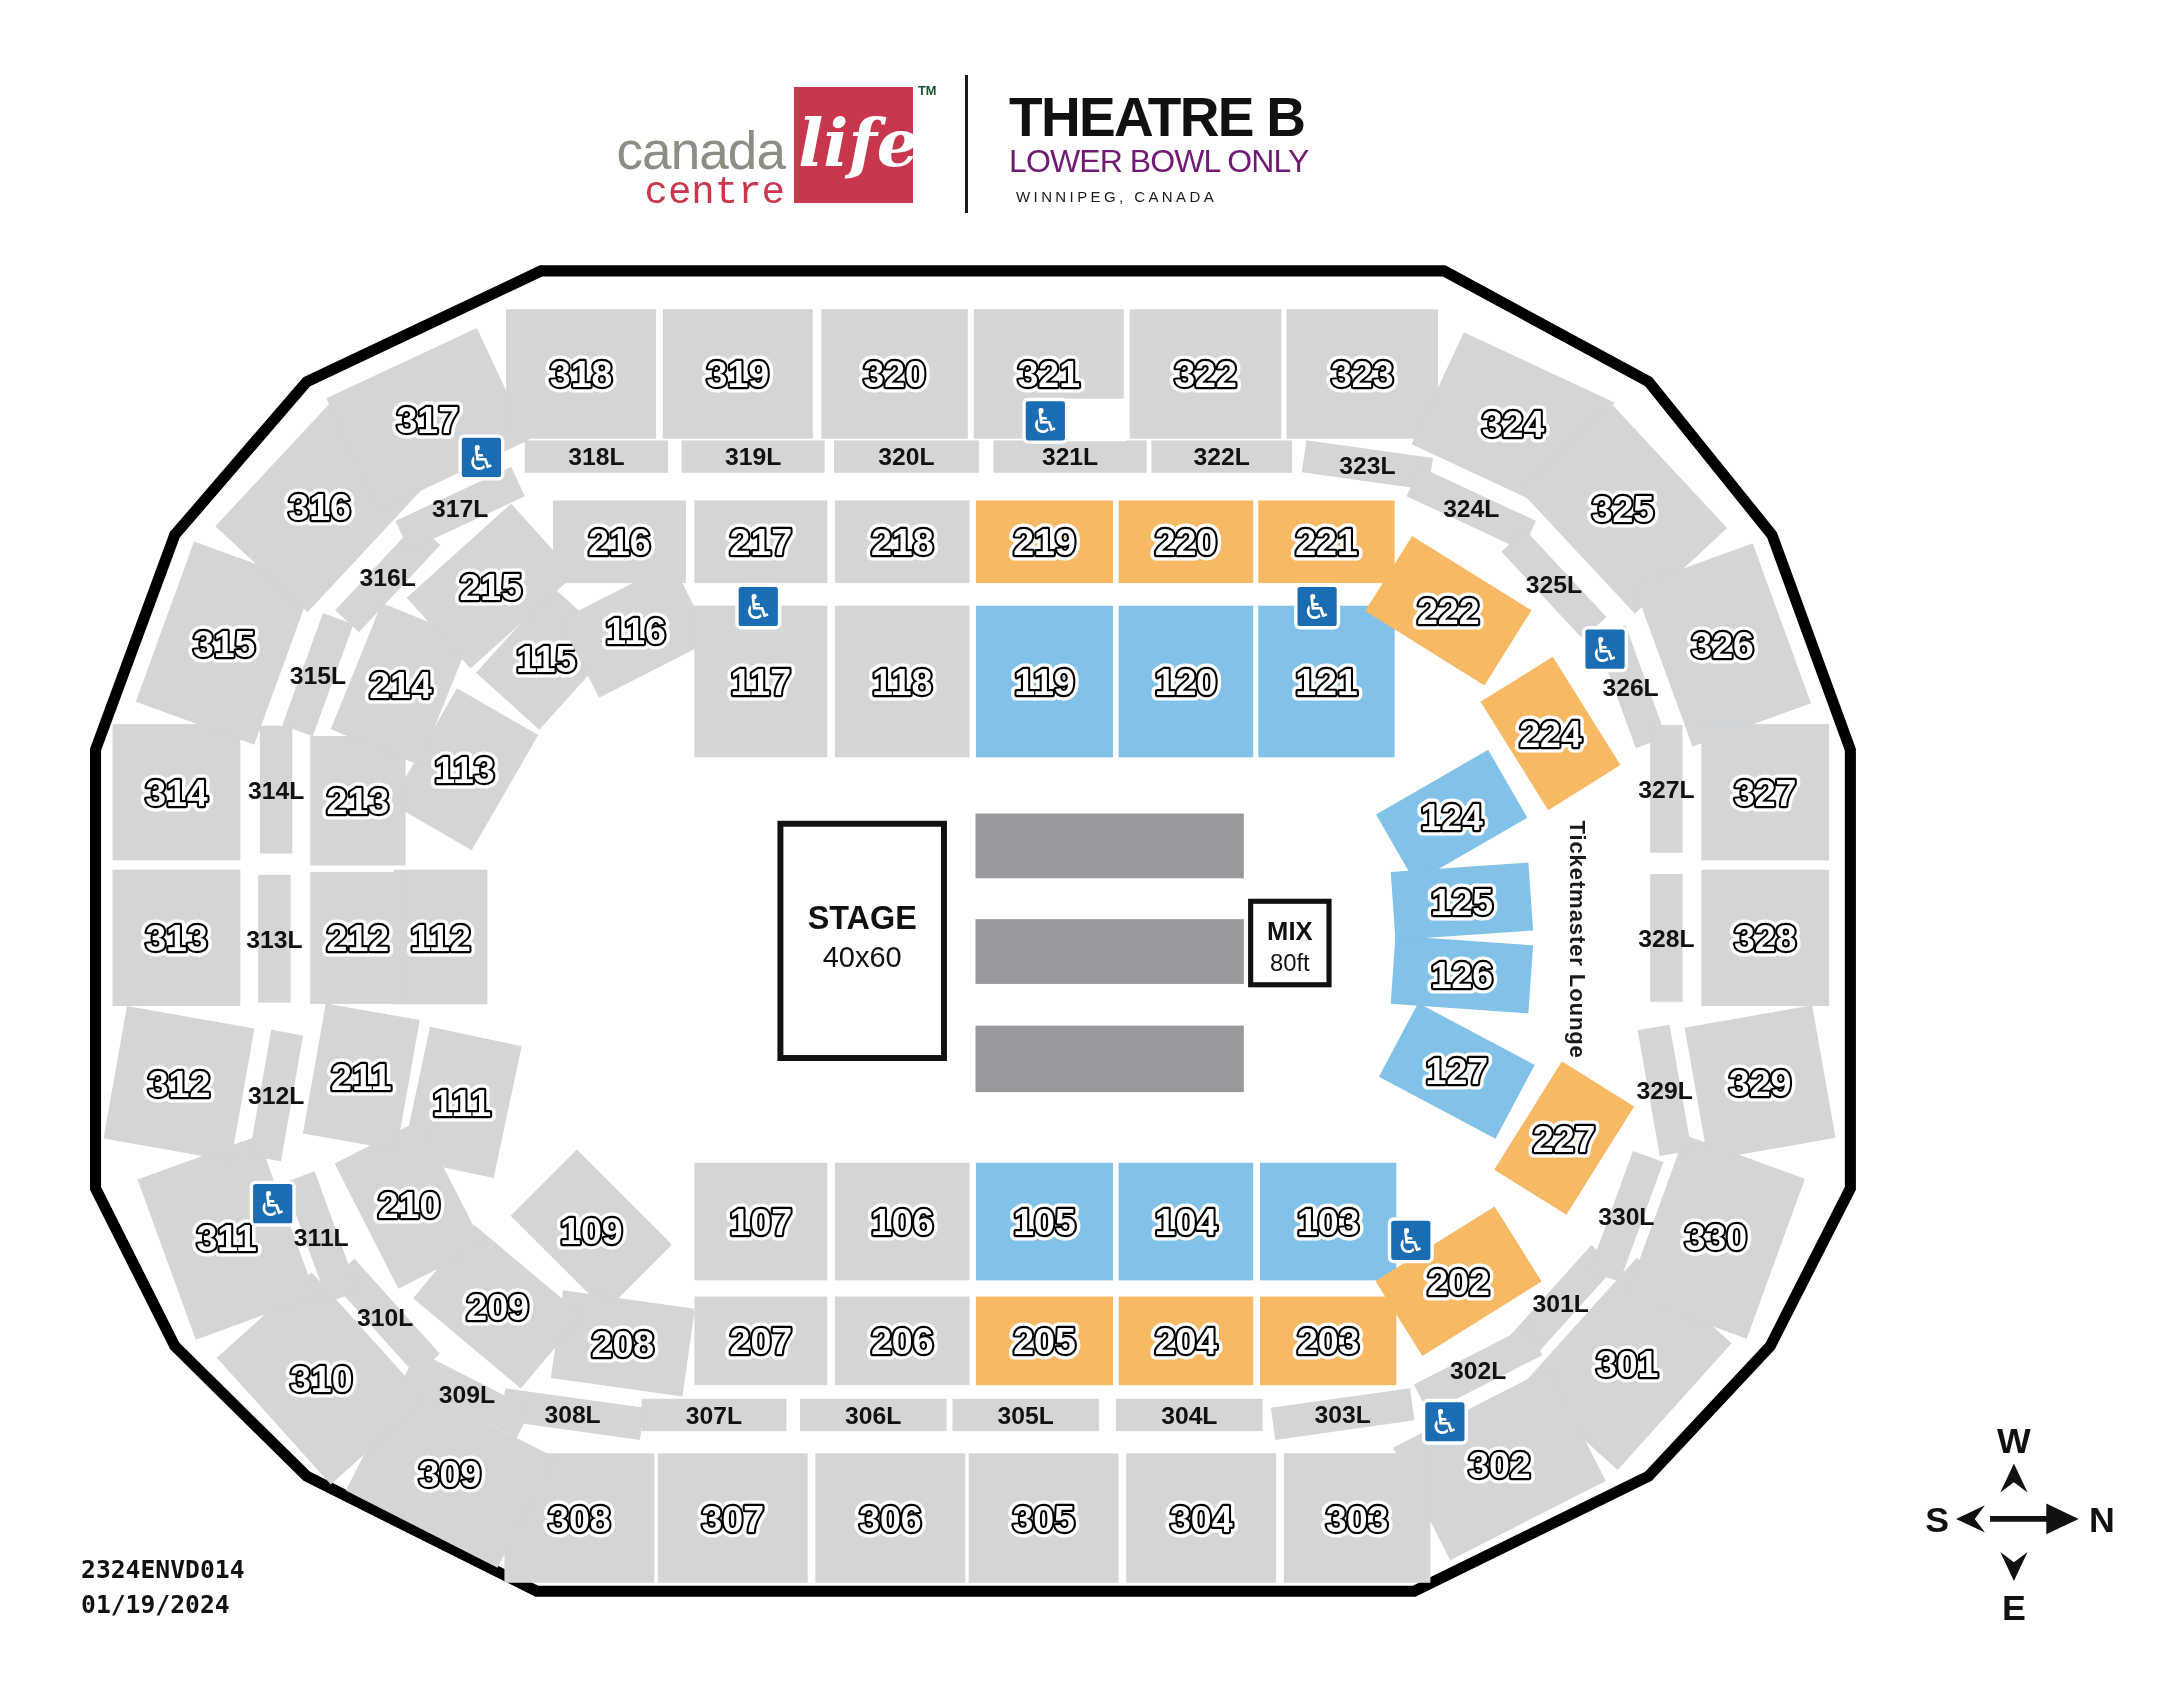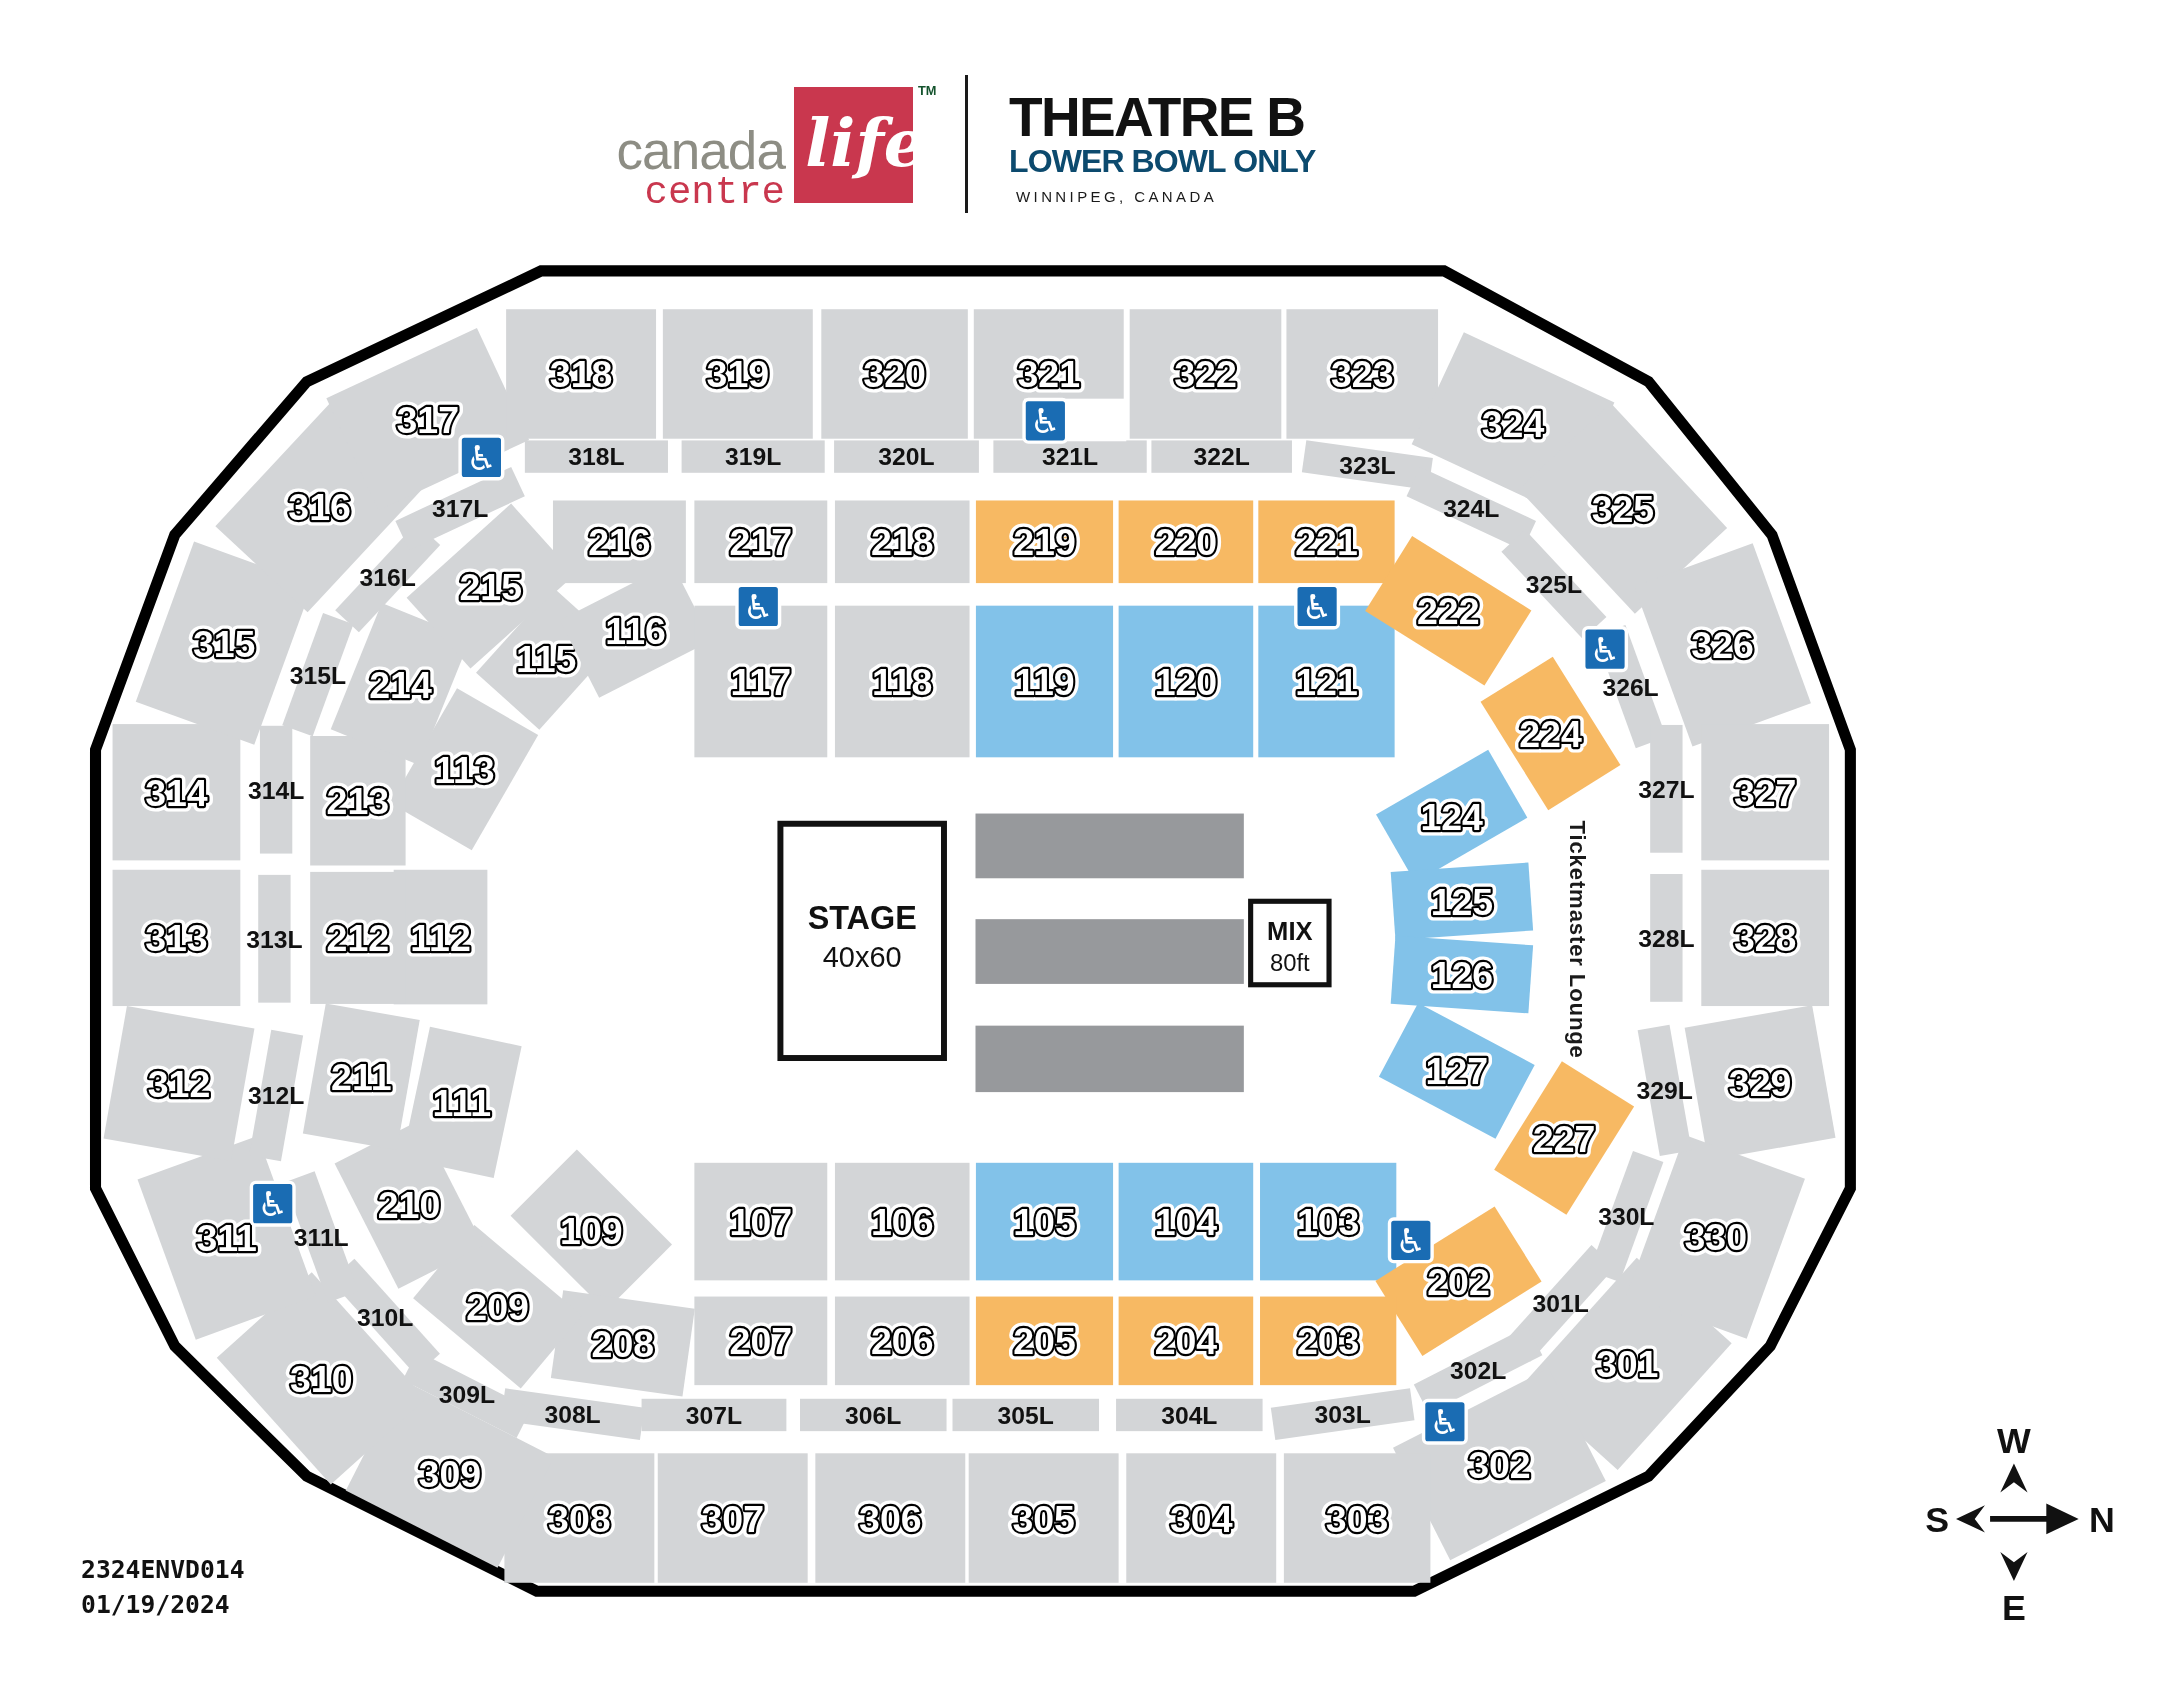--- a/index.html
+++ b/index.html
@@ -7,27 +7,27 @@
         font-family:"Liberation Sans",sans-serif;}
   
   #hdr{position:absolute;left:0;top:0;width:2181px;height:256px;}
   .logo-word1{position:absolute;left:511px;top:124px;width:274px;text-align:right;
     font-size:53px;line-height:1;color:#8d8d84;font-weight:500;letter-spacing:-0.9px;}
   .logo-word2{position:absolute;left:511px;top:174px;width:274px;text-align:right;
     font-size:39px;line-height:1;color:#c9374e;font-weight:500;font-family:Liberation Mono, monospace;}
   .logo-box{position:absolute;left:794px;top:87px;width:119px;height:116px;background:#c9374e;}
   .logo-script{position:absolute;left:0;top:0;width:129px;height:116px;text-align:center;
     line-height:112px;font-family:"DejaVu Serif",serif;font-style:italic;font-weight:bold;
-    font-size:66px;color:#fff;margin-left:7px;}
+    font-size:66px;color:#fff;}
   .logo-tm{position:absolute;left:918px;top:83px;font-size:12.8px;color:#14532d;font-weight:bold;}
   .hdr-divider{position:absolute;left:965px;top:75px;width:3.4px;height:138px;background:#1a1a1a;}
   .hdr-title{position:absolute;left:1009px;top:82px;font-size:55px;font-weight:900;
     color:#111;letter-spacing:-1.7px;line-height:1;margin-top:8px;}
-  .hdr-sub{position:absolute;left:1009px;top:145px;font-size:32px;font-weight:700;
-    color:#0c4a6e;letter-spacing:-0.9px;line-height:1;}
+  .hdr-sub{position:absolute;left:1009px;top:145px;font-size:32px;font-weight:400;
+    color:#701a75;letter-spacing:-0.9px;line-height:1;}
   .hdr-loc{position:absolute;left:1009px;top:189px;font-size:15px;font-weight:400;
     color:#1a1a1a;letter-spacing:3.4px;line-height:1;margin-left:7px;}
   
   #map{position:absolute;left:0;top:0;width:2181px;height:1685px;}
   text{font-family:"Liberation Sans",sans-serif;}
   .sec-halo{font-weight:800;fill:#fff;stroke:#fff;stroke-width:13px;stroke-linejoin:round;}
   .sec-main{font-weight:800;fill:#fff;stroke:#000;stroke-width:5px;stroke-linejoin:round;
     paint-order:stroke fill;}
   .l-label{font-weight:800;fill:#111;}
   .floor-bold{font-weight:900;fill:#111;}

